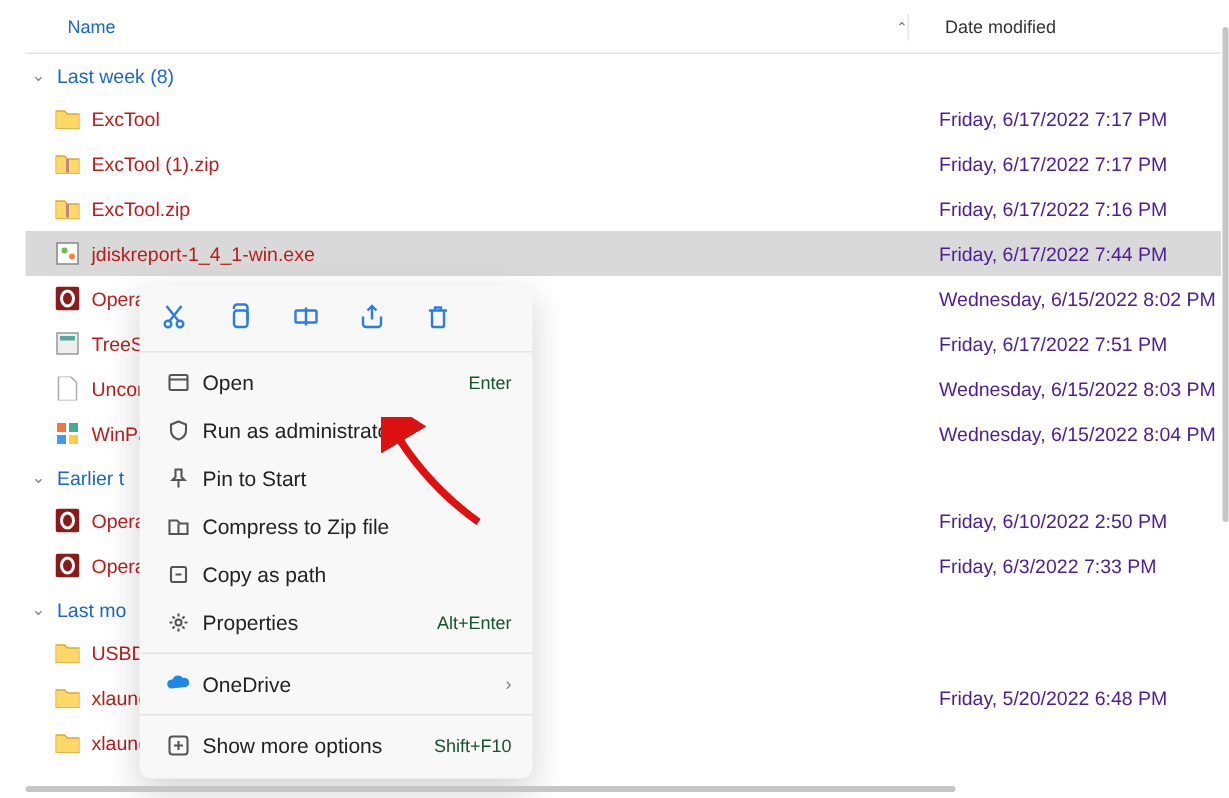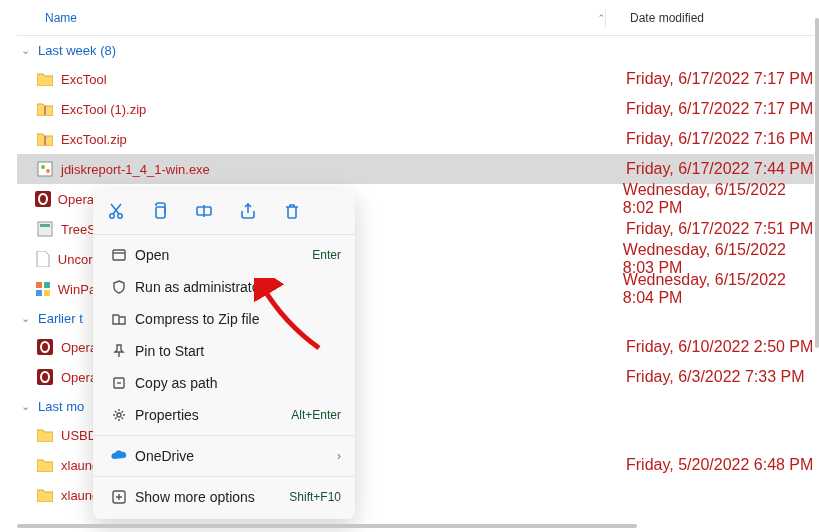--- a/index.html
+++ b/index.html
@@ -12,21 +12,21 @@
 .header-date { color: #333; padding-left: 24px; border-left: 1px solid #e5e5e5; height: 18px; display: flex; align-items: center; }
 .sort-caret { margin-left: 270px; color: #777; font-size: 9px; }
 
 .list { }
 .group-header { display: flex; align-items: center; height: 28px; padding-left: 4px; color: #1a66c9; font-size: 13px; cursor: default; }
 .group-header .chev { width: 14px; color: #888; font-size: 11px; margin-right: 3px; }
 .row { display: flex; align-items: center; height: 30px; padding-left: 18px; }
 .row.selected { background: #d9d9d9; }
 .row .icon { width: 20px; display: flex; justify-content: center; align-items: center; margin-right: 6px; }
 .row .name { flex: 0 0 565px; font-size: 13px; color: #b91c1c; }
-.row .date { font-size: 16px; color: #b91c1c; }
+.row .date { font-size: 13px; color: #4c1d95; }
 
 .scroll-track-v { position: absolute; right: 0; top: 18px; width: 4px; height: 330px; background: #c6c6c6; border-radius: 2px; }
 .scroll-track-h { position: absolute; left: 17px; bottom: 4px; height: 4px; width: 620px; background: #c6c6c6; border-radius: 2px; }
 
 
 .ctx { position: absolute; left: 93px; top: 190px; width: 262px; background: #f8f8f8; border-radius: 8px; box-shadow: 0 8px 24px rgba(0,0,0,0.18); padding: 6px 0 6px 0; font-size: 14px; color: #222; }
 .ctx-icons-row { display: flex; gap: 22px; padding: 4px 12px 8px 12px; }
 .ctx-icon-btn { width: 22px; height: 22px; display: flex; align-items: center; justify-content: center; color: #4a6; }
 .ctx-icon-btn svg { stroke: #2a7de1; }
 .ctx-sep { height: 1px; background: #e3e3e3; margin: 4px 0; }
@@ -265,34 +265,34 @@
       <svg width="16" height="16" fill="none" stroke="#555" stroke-width="1.4">
           <path d="M8 2 l5 2 v4 c0 3 -2 5 -5 6 c-3 -1 -5 -3 -5 -6 V4 z"></path>
         </svg>
     </span>
     <span class="ml">Run as administrator</span>
   </div>
 
   <div class="ctx-item">
     <span class="mi">
       <svg width="16" height="16" fill="none" stroke="#555" stroke-width="1.4">
+          <path d="M6 2 h4 v5 l2 2 H4 l2 -2 z M8 9 v5"></path>
+        </svg>
+    </span>
+    <span class="ml">Pin to Start</span>
+  </div>
+
+  <div class="ctx-item">
+    <span class="mi">
+      <svg width="16" height="16" fill="none" stroke="#555" stroke-width="1.4">
           <path d="M2 4 h5 l2 2 h5 v7 H2 z"></path>
           <path d="M8 6 v7"></path>
         </svg>
     </span>
     <span class="ml">Compress to Zip file</span>
-  </div>
-
-  <div class="ctx-item">
-    <span class="mi">
-      <svg width="16" height="16" fill="none" stroke="#555" stroke-width="1.4">
-          <path d="M6 2 h4 v5 l2 2 H4 l2 -2 z M8 9 v5"></path>
-        </svg>
-    </span>
-    <span class="ml">Pin to Start</span>
   </div>
 
   <div class="ctx-item">
     <span class="mi">
       <svg width="16" height="16" fill="none" stroke="#555" stroke-width="1.4">
           <rect x="3" y="3" width="10" height="10" rx="1"></rect>
           <path d="M6 8 h4"></path>
         </svg>
     </span>
     <span class="ml">Copy as path</span>

